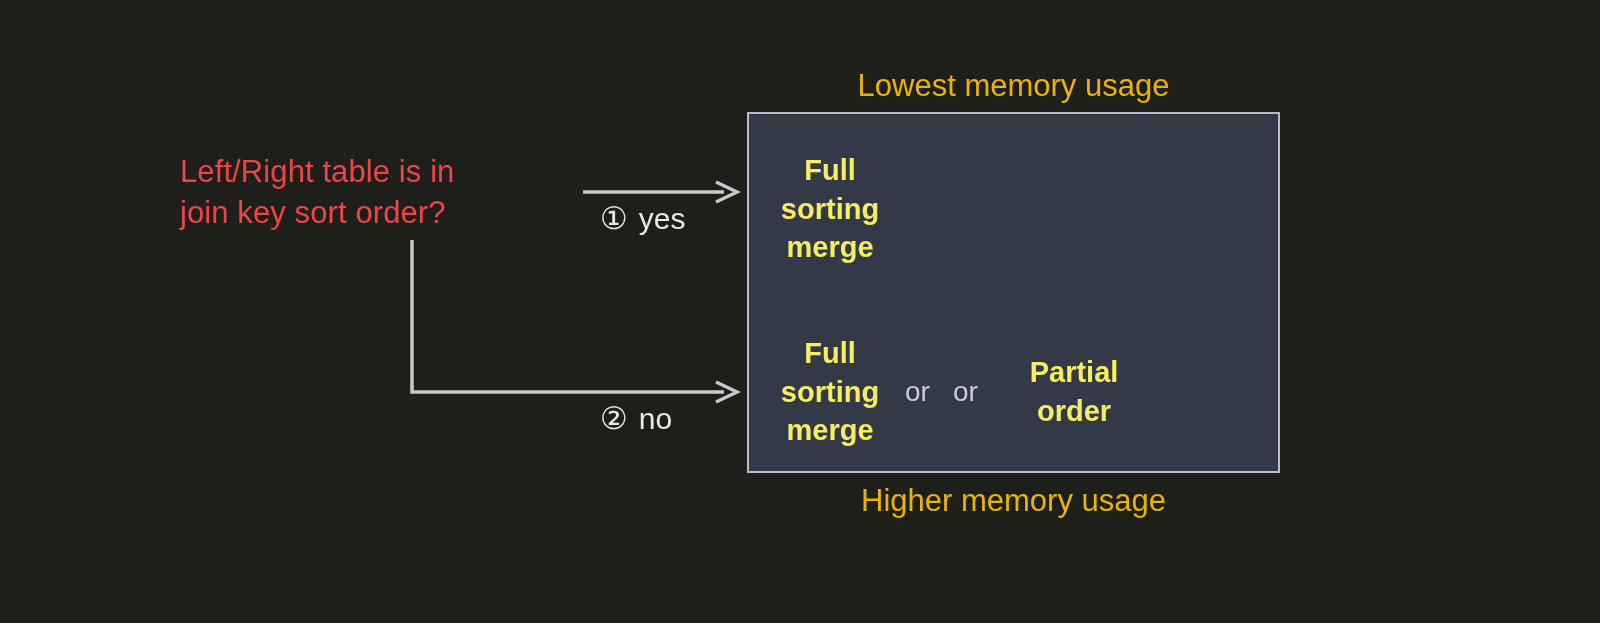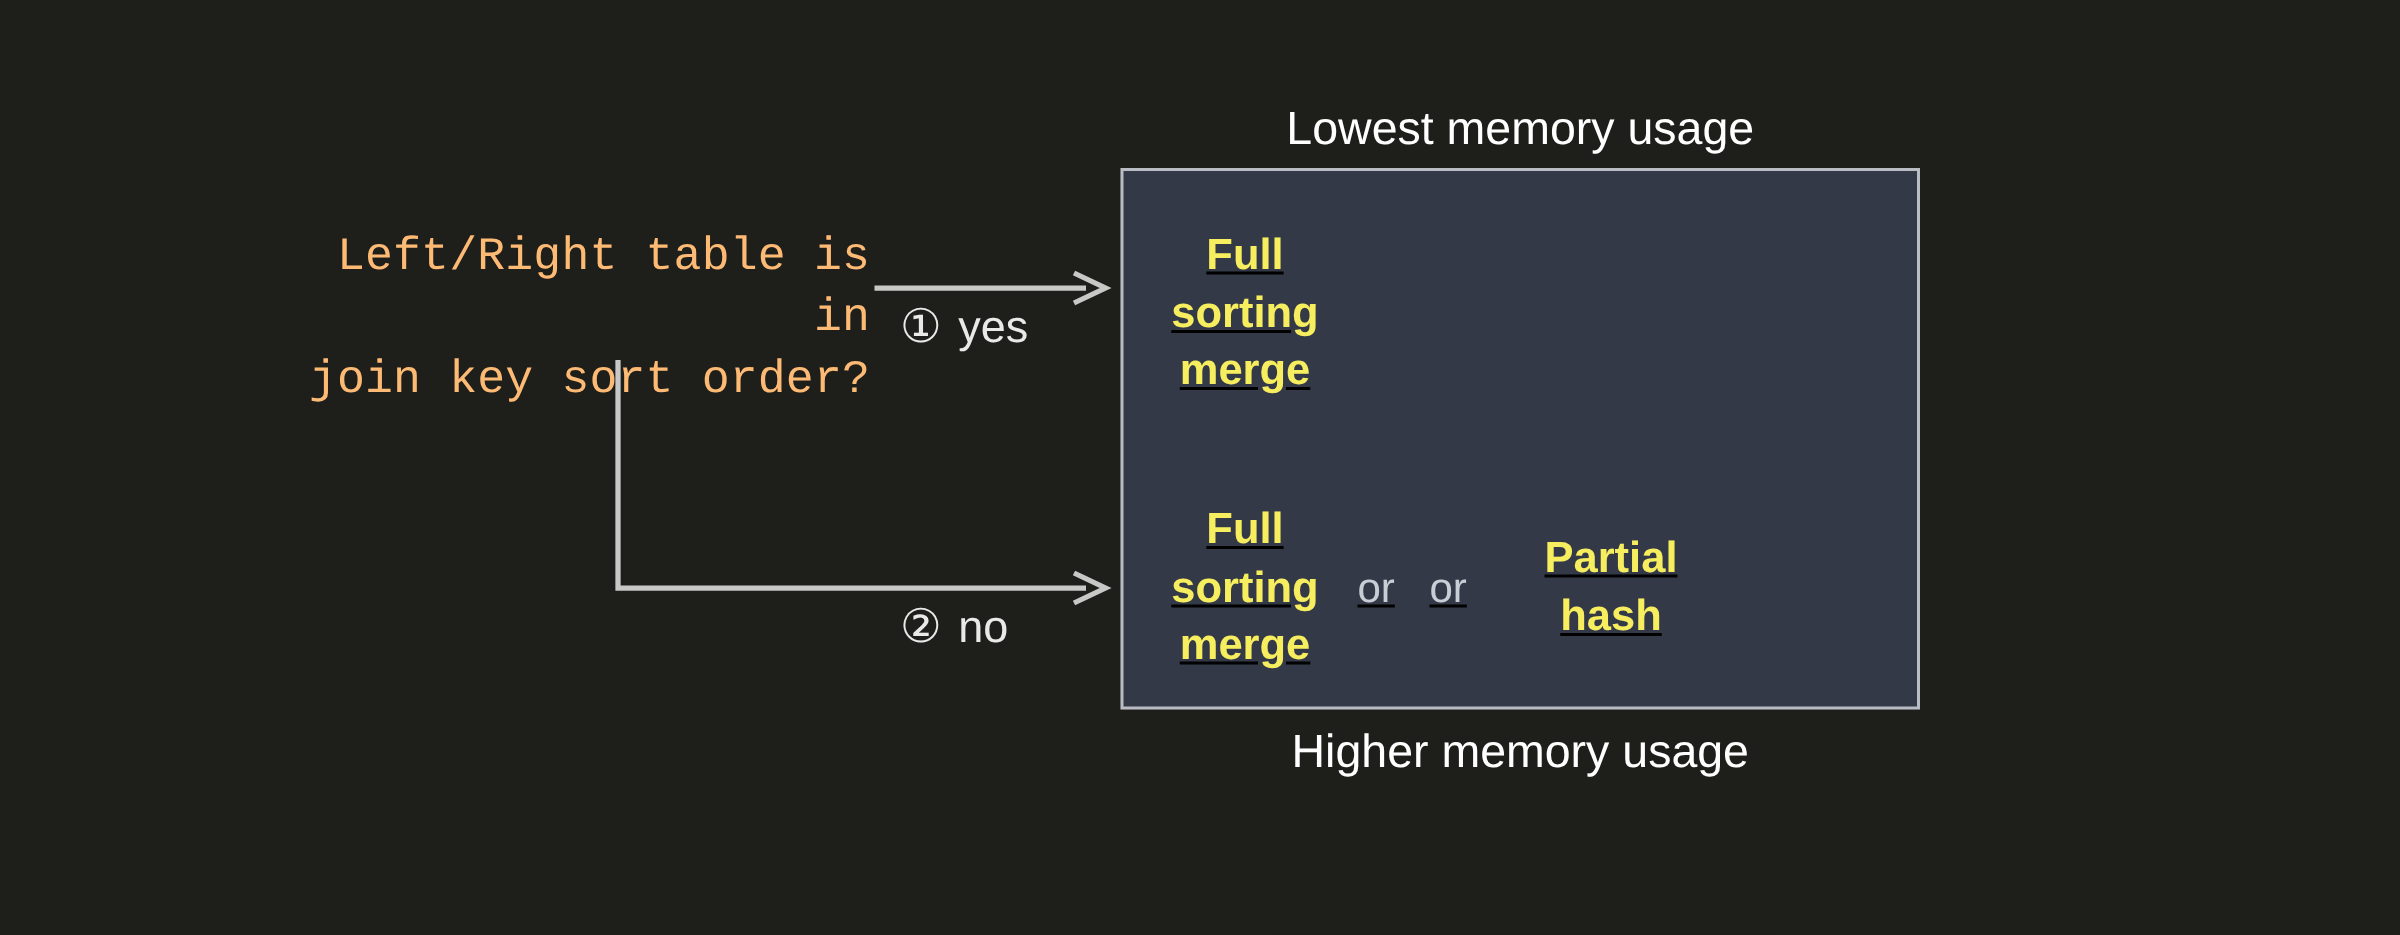--- a/index.html
+++ b/index.html
@@ -20,27 +20,26 @@
     background: #1e1e1b;
     overflow: hidden;
   }
 
   
   .question {
     position: absolute;
     left: 180px;
     top: 152px;
     width: 400px;
-    text-align: right;
-    color: #fdba74;
+    text-align: left;
+    color: #ef4444;
     font-size: 31px;
     line-height: 1.32;
     letter-spacing: 0.1px;
     white-space: pre-line;
-    font-family: Liberation Mono, monospace;
   }
 
   
   #connectors {
     position: absolute;
     left: 0;
     top: 0;
     width: 1600px;
     height: 623px;
     overflow: visible;
@@ -64,21 +63,21 @@
   }
   #branch-yes { left: 600px; top: 203px; }
   #branch-no  { left: 600px; top: 403px; }
 
   
   .memory-caption {
     position: absolute;
     width: 533px;
     left: 747px;
     text-align: center;
-    color: #ffffff;
+    color: #eab308;
     font-size: 31px;
     line-height: 1;
     white-space: nowrap;
   }
   #caption-top    { top: 70px; }
   #caption-bottom { top: 485px; }
 
   
   #outcome-box {
     position: absolute;
@@ -91,21 +90,20 @@
     border: 2px solid #b9bcc2;
   }
 
   .outcome-row {
     position: absolute;
     left: 0;
     width: 100%;
     display: flex;
     align-items: center;
     box-sizing: border-box;
-    text-decoration: underline;
   }
   #row-sorted   { top: 20px;  height: 150px; padding-left: 6px; }
   #row-unsorted { top: 208px; height: 140px; padding-left: 6px; }
 
   .algo {
     color: #f6ee5e;
     font-weight: bold;
     font-size: 29px;
     line-height: 1.34;
     text-align: center;
@@ -164,18 +162,18 @@
 merge</div>
     </div>
 
     <div id="row-unsorted" class="outcome-row">
       <div id="algo-unsorted-1" class="algo">Full
 sorting
 merge</div>
       <div class="conjunction">or</div>
       <div class="conjunction">or</div>
       <div id="algo-unsorted-3" class="algo">Partial
-hash</div>
+order</div>
     </div>
 
   </div>
 
 </div>
 
 </body></html>

